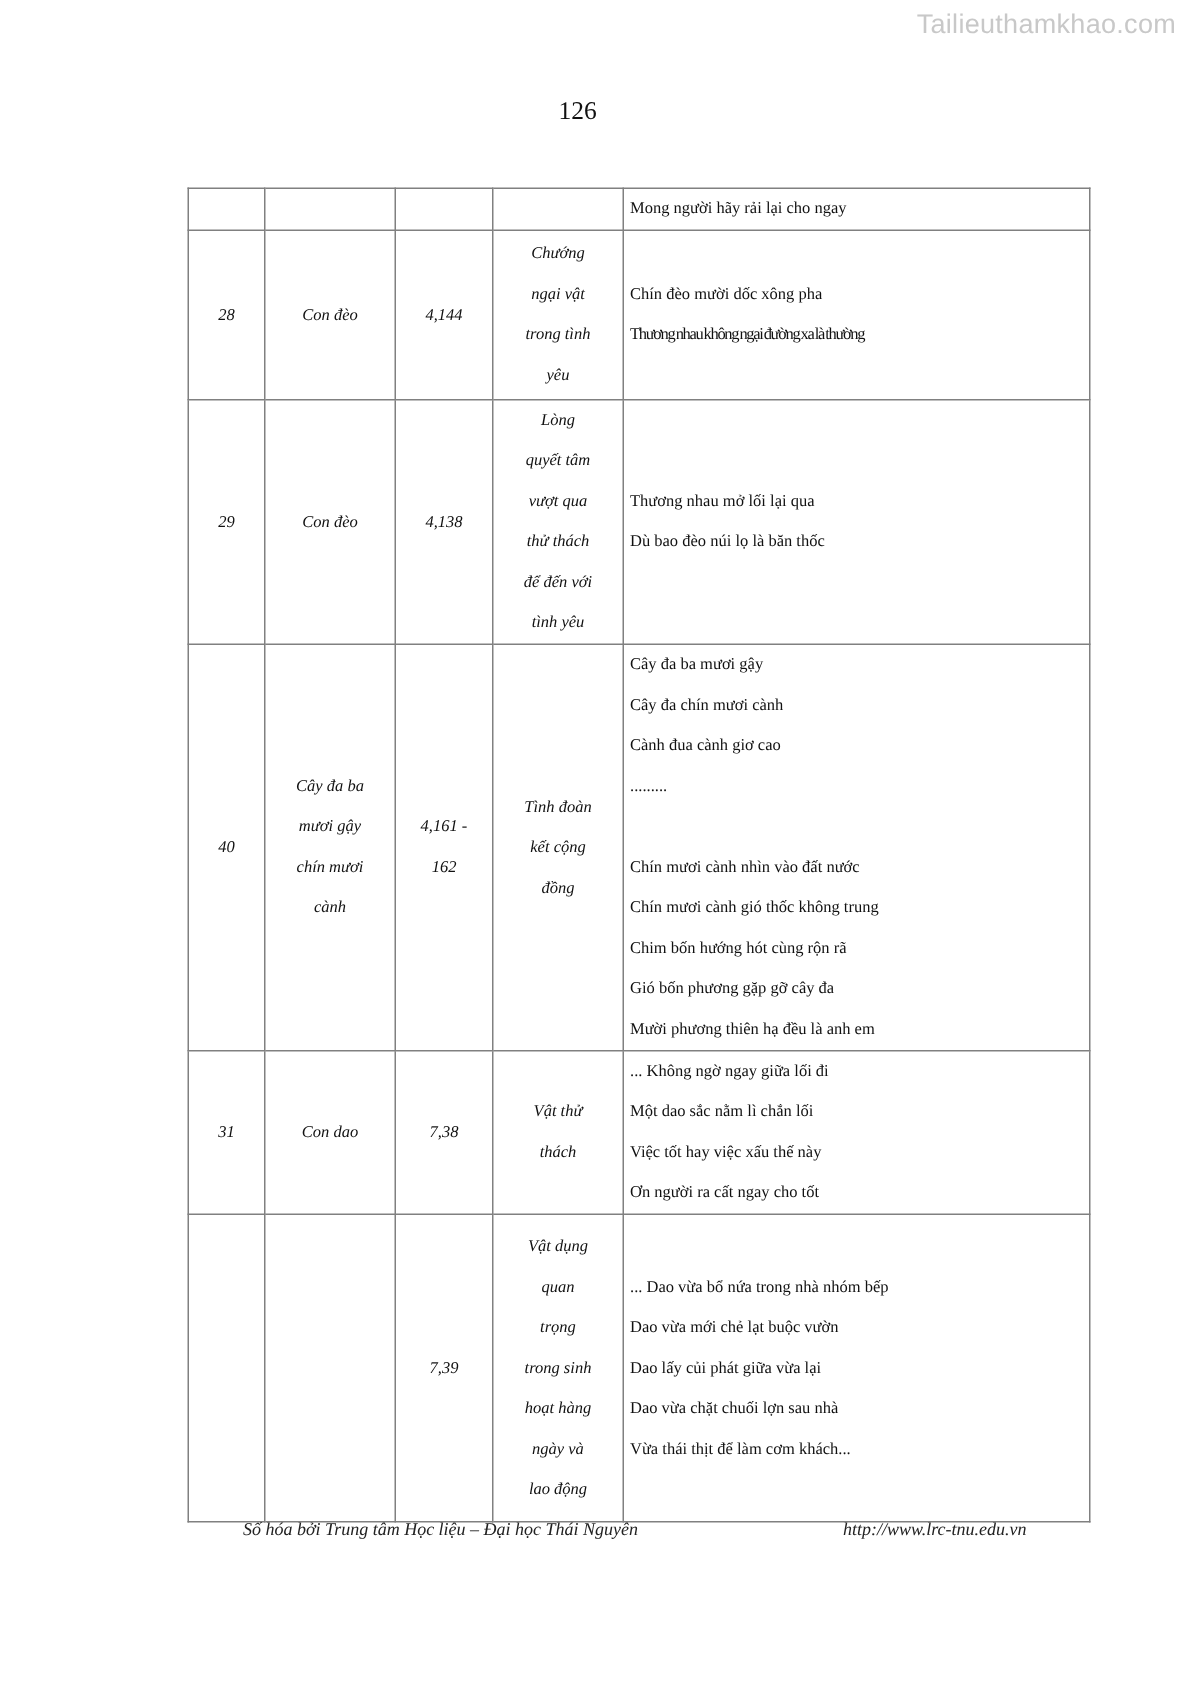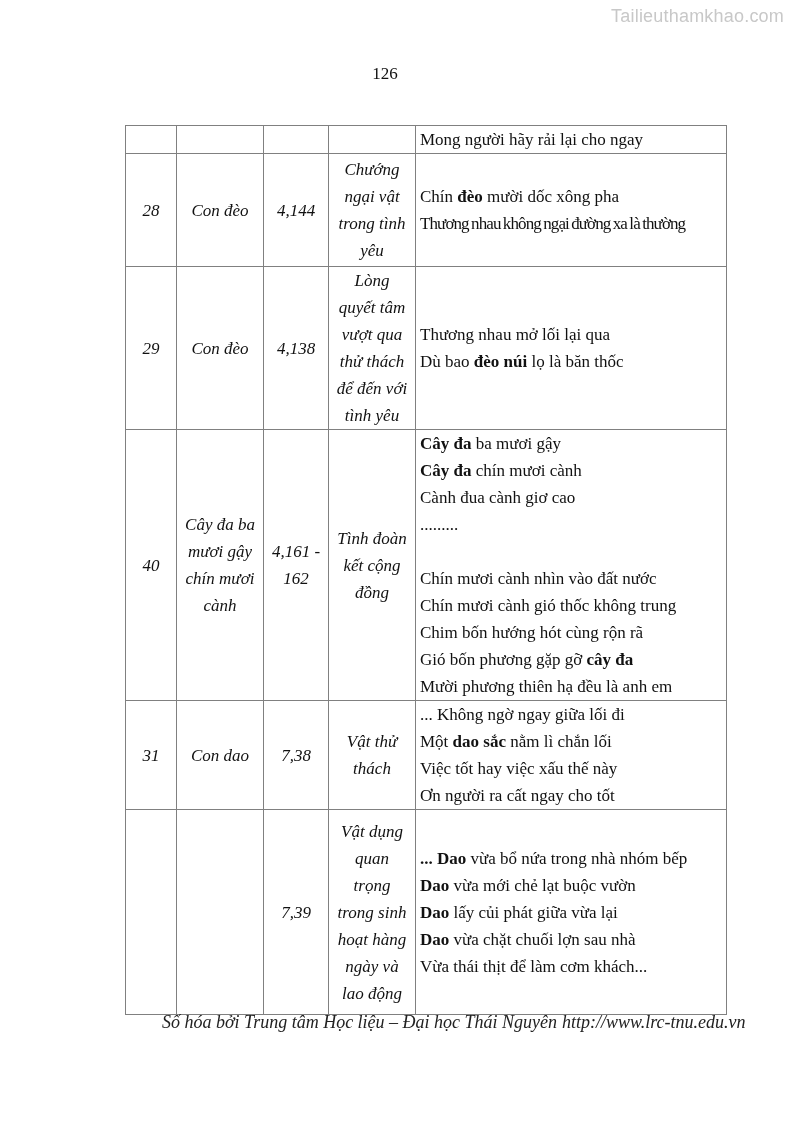--- a/index.html
+++ b/index.html
@@ -2,28 +2,28 @@
 <html><head>
   <meta charset="utf-8">
   <style>
     html, body { margin: 0; padding: 0; background: #ffffff; }
     body { width: 794px; height: 1123px; position: relative; overflow: hidden;
            font-family: "Liberation Serif", "DejaVu Serif", serif; color: #111; }
     .watermark { position: absolute; top: 6px; right: 10px; font-family: "Liberation Sans", "DejaVu Sans", sans-serif;
                  font-size: 18px; color: #c8c8c8; letter-spacing: 0.2px; }
     .page-num { position: absolute; top: 64px; left: 0; width: 770px; text-align: center; font-size: 17px; }
     table.main { position: absolute; left: 125px; top: 125px; border-collapse: collapse; width: 601px; table-layout: fixed; }
-    table.main td { border: 1.3px solid #808080; font-size: 17px; line-height: 27px; vertical-align: middle; padding: 0 4px; }
+    table.main td { border: 1.3px solid #808080; font-size: 11px; line-height: 27px; vertical-align: middle; padding: 0 4px; }
     col.c1 { width: 51px; } col.c2 { width: 87px; } col.c3 { width: 65px; } col.c4 { width: 87px; } col.c5 { width: 311px; }
     td.center { text-align: center; font-style: italic; }
     td.verse { text-align: left; padding-left: 4px; }
     .line { display: block; white-space: nowrap; }
     .line.tight { letter-spacing: -0.9px; word-spacing: -1px; }
-    b { font-weight: bold; }
-    .footer { position: absolute; top: 1012px; font-style: italic; font-size: 18px; color: #222; }
+    b { font-weight: normal; }
+    .footer { position: absolute; top: 1012px; font-style: italic; font-size: 12px; color: #222; }
     .footer.left { left: 162px; }
     .footer.right { left: 562px; }
   </style>
 </head>
 <body>
 
 <div class="watermark">Tailieuthamkhao.com</div>
 <div class="page-num">126</div>
 
 <table class="main">

